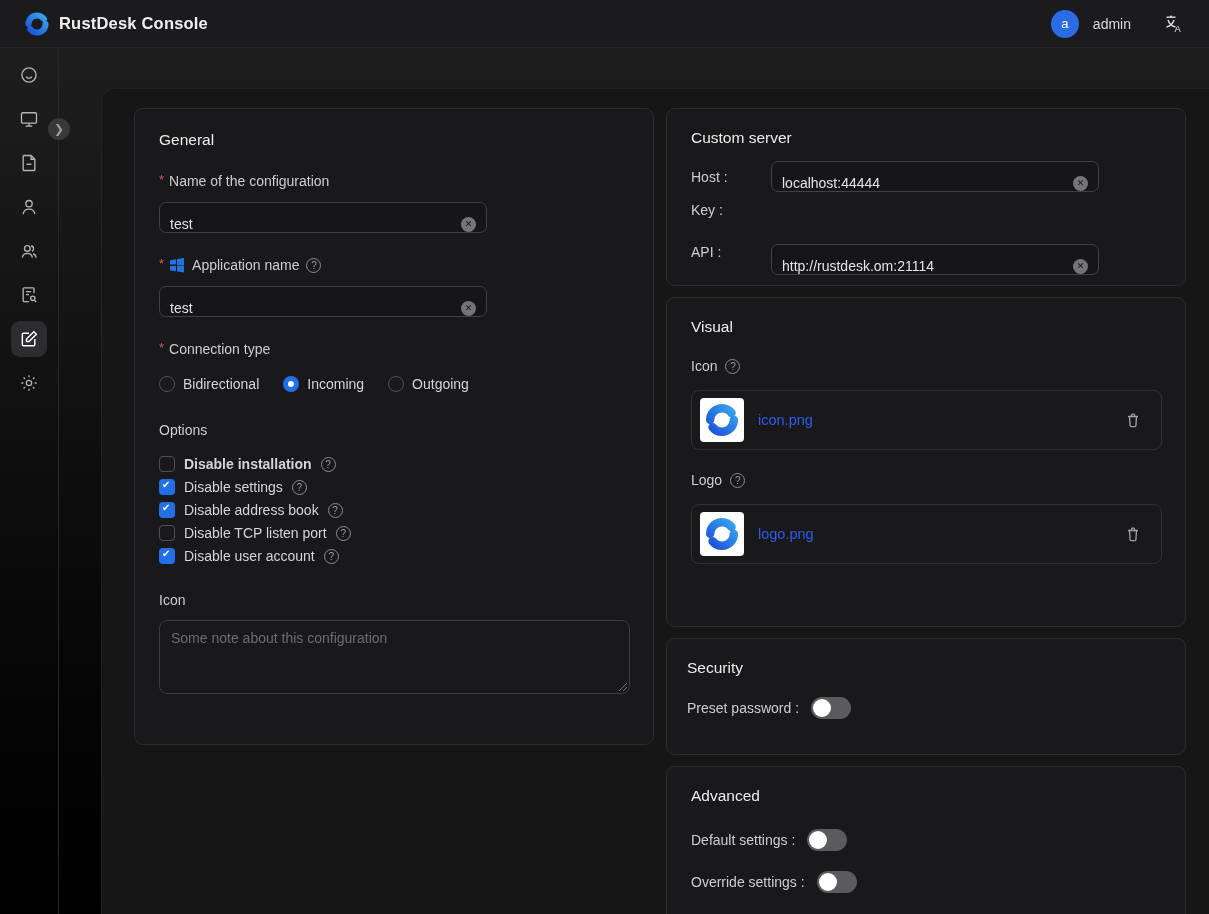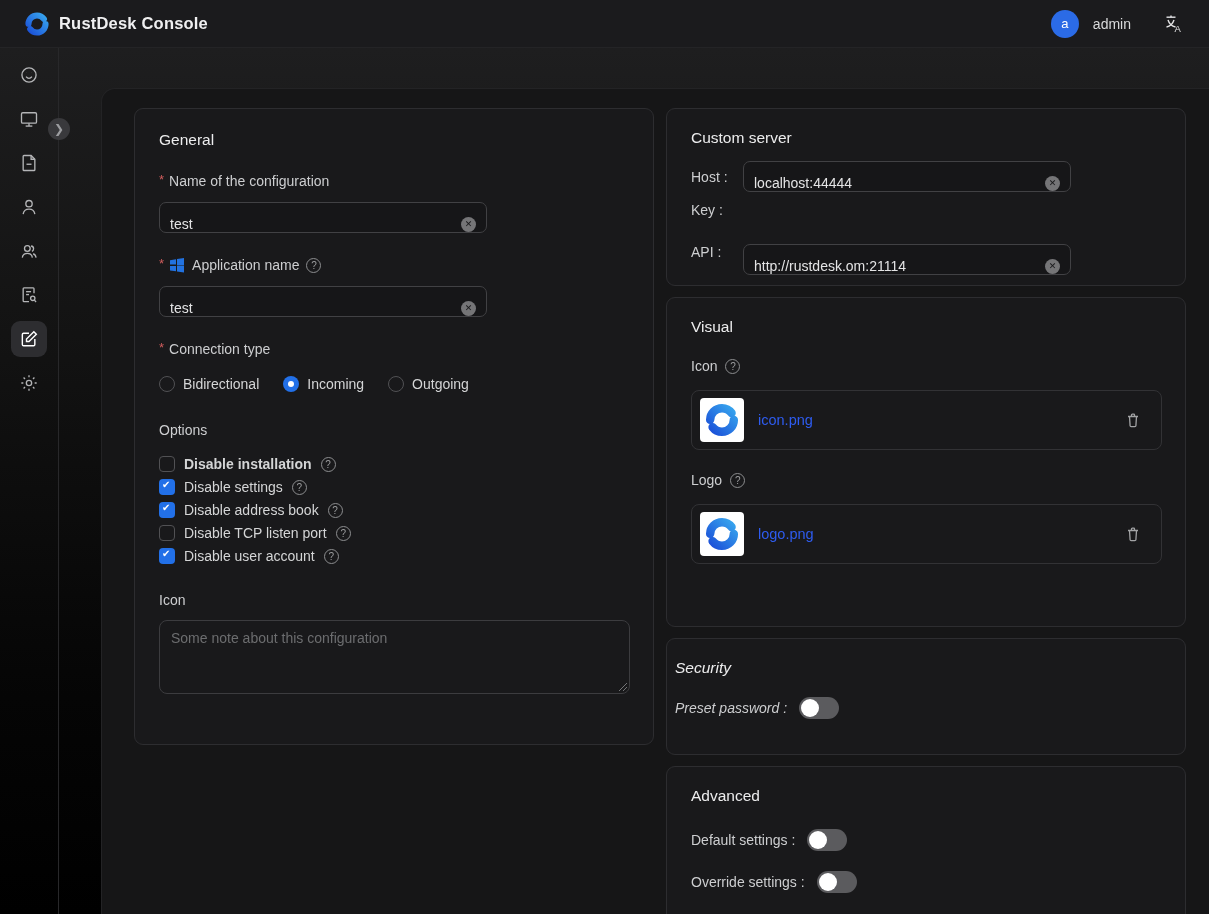--- a/index.html
+++ b/index.html
@@ -97,38 +97,38 @@
   .note-area textarea {
     width:100%; height:100%; background:transparent; border:none; outline:none; resize:none;
     color:#e0e0e1; font-family:inherit; font-size:14px;
   }
   .note-area textarea::placeholder { color:#6c6d6f; }
   .resize-grip { position:absolute; right:2px; bottom:2px; width:10px; height:10px; pointer-events:none; }
 
   
   .right-col { position:absolute; left:564px; top:19px; width:520px; display:flex; flex-direction:column; gap:11px; }
   .panel-custom { height:178px; padding:20px 24px; }
-  .srv-row { display:grid; grid-template-columns:52px 1fr; align-items:center; margin-top:14px; }
+  .srv-row { display:grid; grid-template-columns:52px 1fr; align-items:center; margin-top:14px;gap:28px; }
   .srv-row .lbl { color:#cdced0; }
   .key-box {
     width:342px; height:22px; background:#29292c; border-radius:4px; display:flex; align-items:center;
     padding:0 6px; gap:6px; margin-left:4px;
   }
   .key-text { font-family:"DejaVu Sans Mono","Liberation Mono",monospace; font-size:11.5px; color:#d2d2d3; white-space:nowrap; }
   .copy-btn { cursor:pointer; display:flex; flex:none; }
   .panel-visual { height:330px; padding:20px 24px; }
   .upload-label { margin-top:22px; display:flex; align-items:center; gap:8px; color:#cdced0; }
   .upload-box {
     margin-top:16px; width:471px; height:60px; border:1px solid #323235; border-radius:8px;
     display:flex; align-items:center; padding:8px; gap:14px;
   }
   .thumb { width:44px; height:44px; background:#fff; border-radius:4px; display:flex; align-items:center; justify-content:center; flex:none; }
   .file-link { color:#2e5cf0; font-size:14.5px; cursor:pointer; }
   .trash-btn { margin-left:auto; margin-right:12px; cursor:pointer; display:flex; }
-  .panel-security { height:117px; padding:20px 8px;font-style:italic; }
+  .panel-security { height:117px; padding:20px 20px; }
   .panel-advanced { height:220px; padding:20px 24px; }
   .toggle-row { margin-top:20px; display:flex; align-items:center; gap:12px; color:#cdced0; }
   .toggle { width:40px; height:22px; border-radius:11px; background:#5b5b5e; position:relative; cursor:pointer; flex:none; }
   .toggle::after { content:""; position:absolute; left:2px; top:2px; width:18px; height:18px; border-radius:50%; background:#fff; transition:left .15s; }
 </style>
 </head>
 <body>
 
 <svg width="0" height="0" style="position:absolute">
   <defs>

